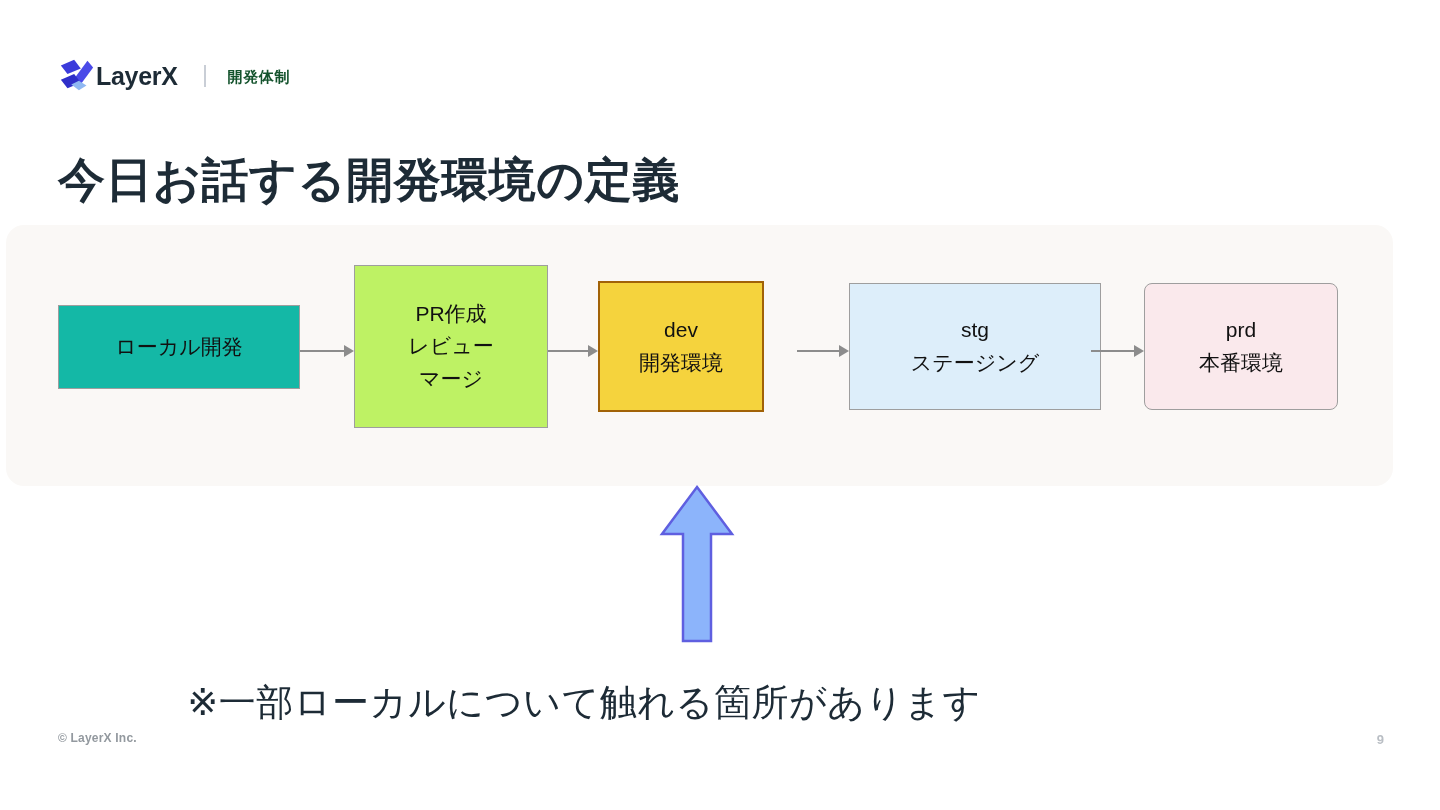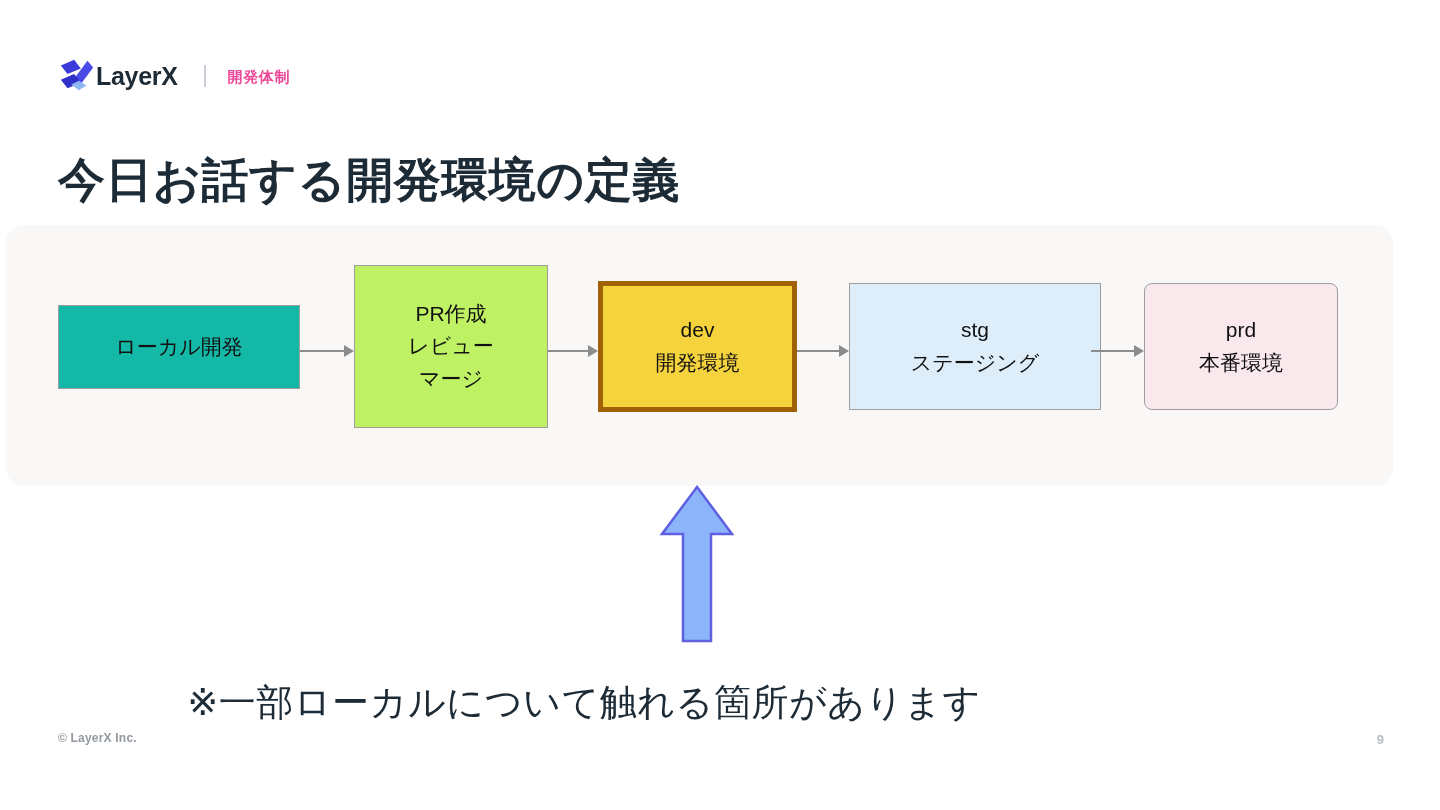--- a/index.html
+++ b/index.html
@@ -44,21 +44,21 @@
   }
   #header-divider {
     width: 2px;
     height: 22px;
     background: #c9ced6;
     margin: 0 22px 0 26px;
   }
   #header-subtitle {
     font-size: 15px;
     font-weight: 700;
-    color: #ec4899;
+    color: #14532d;
     letter-spacing: 0.6px;
     line-height: 1;
   }
 
   
   #page-title {
     position: absolute;
     left: 58px;
     top: 121px;
     font-size: 47px;
@@ -108,24 +108,24 @@
   #flow-box-pr {
     left: 348px;
     top: 40px;
     width: 194px;
     height: 163px;
     background: #bef264;
   }
   #flow-box-dev {
     left: 592px;
     top: 56px;
-    width: 199px;
+    width: 166px;
     height: 131px;
     background: #f5d33d;
-    border: 5px solid #a16207;
+    border: 2px solid #a16207;
   }
   #flow-box-stg {
     left: 843px;
     top: 58px;
     width: 252px;
     height: 127px;
     background: #ddeefa;
   }
   #flow-box-prd {
     left: 1138px;

